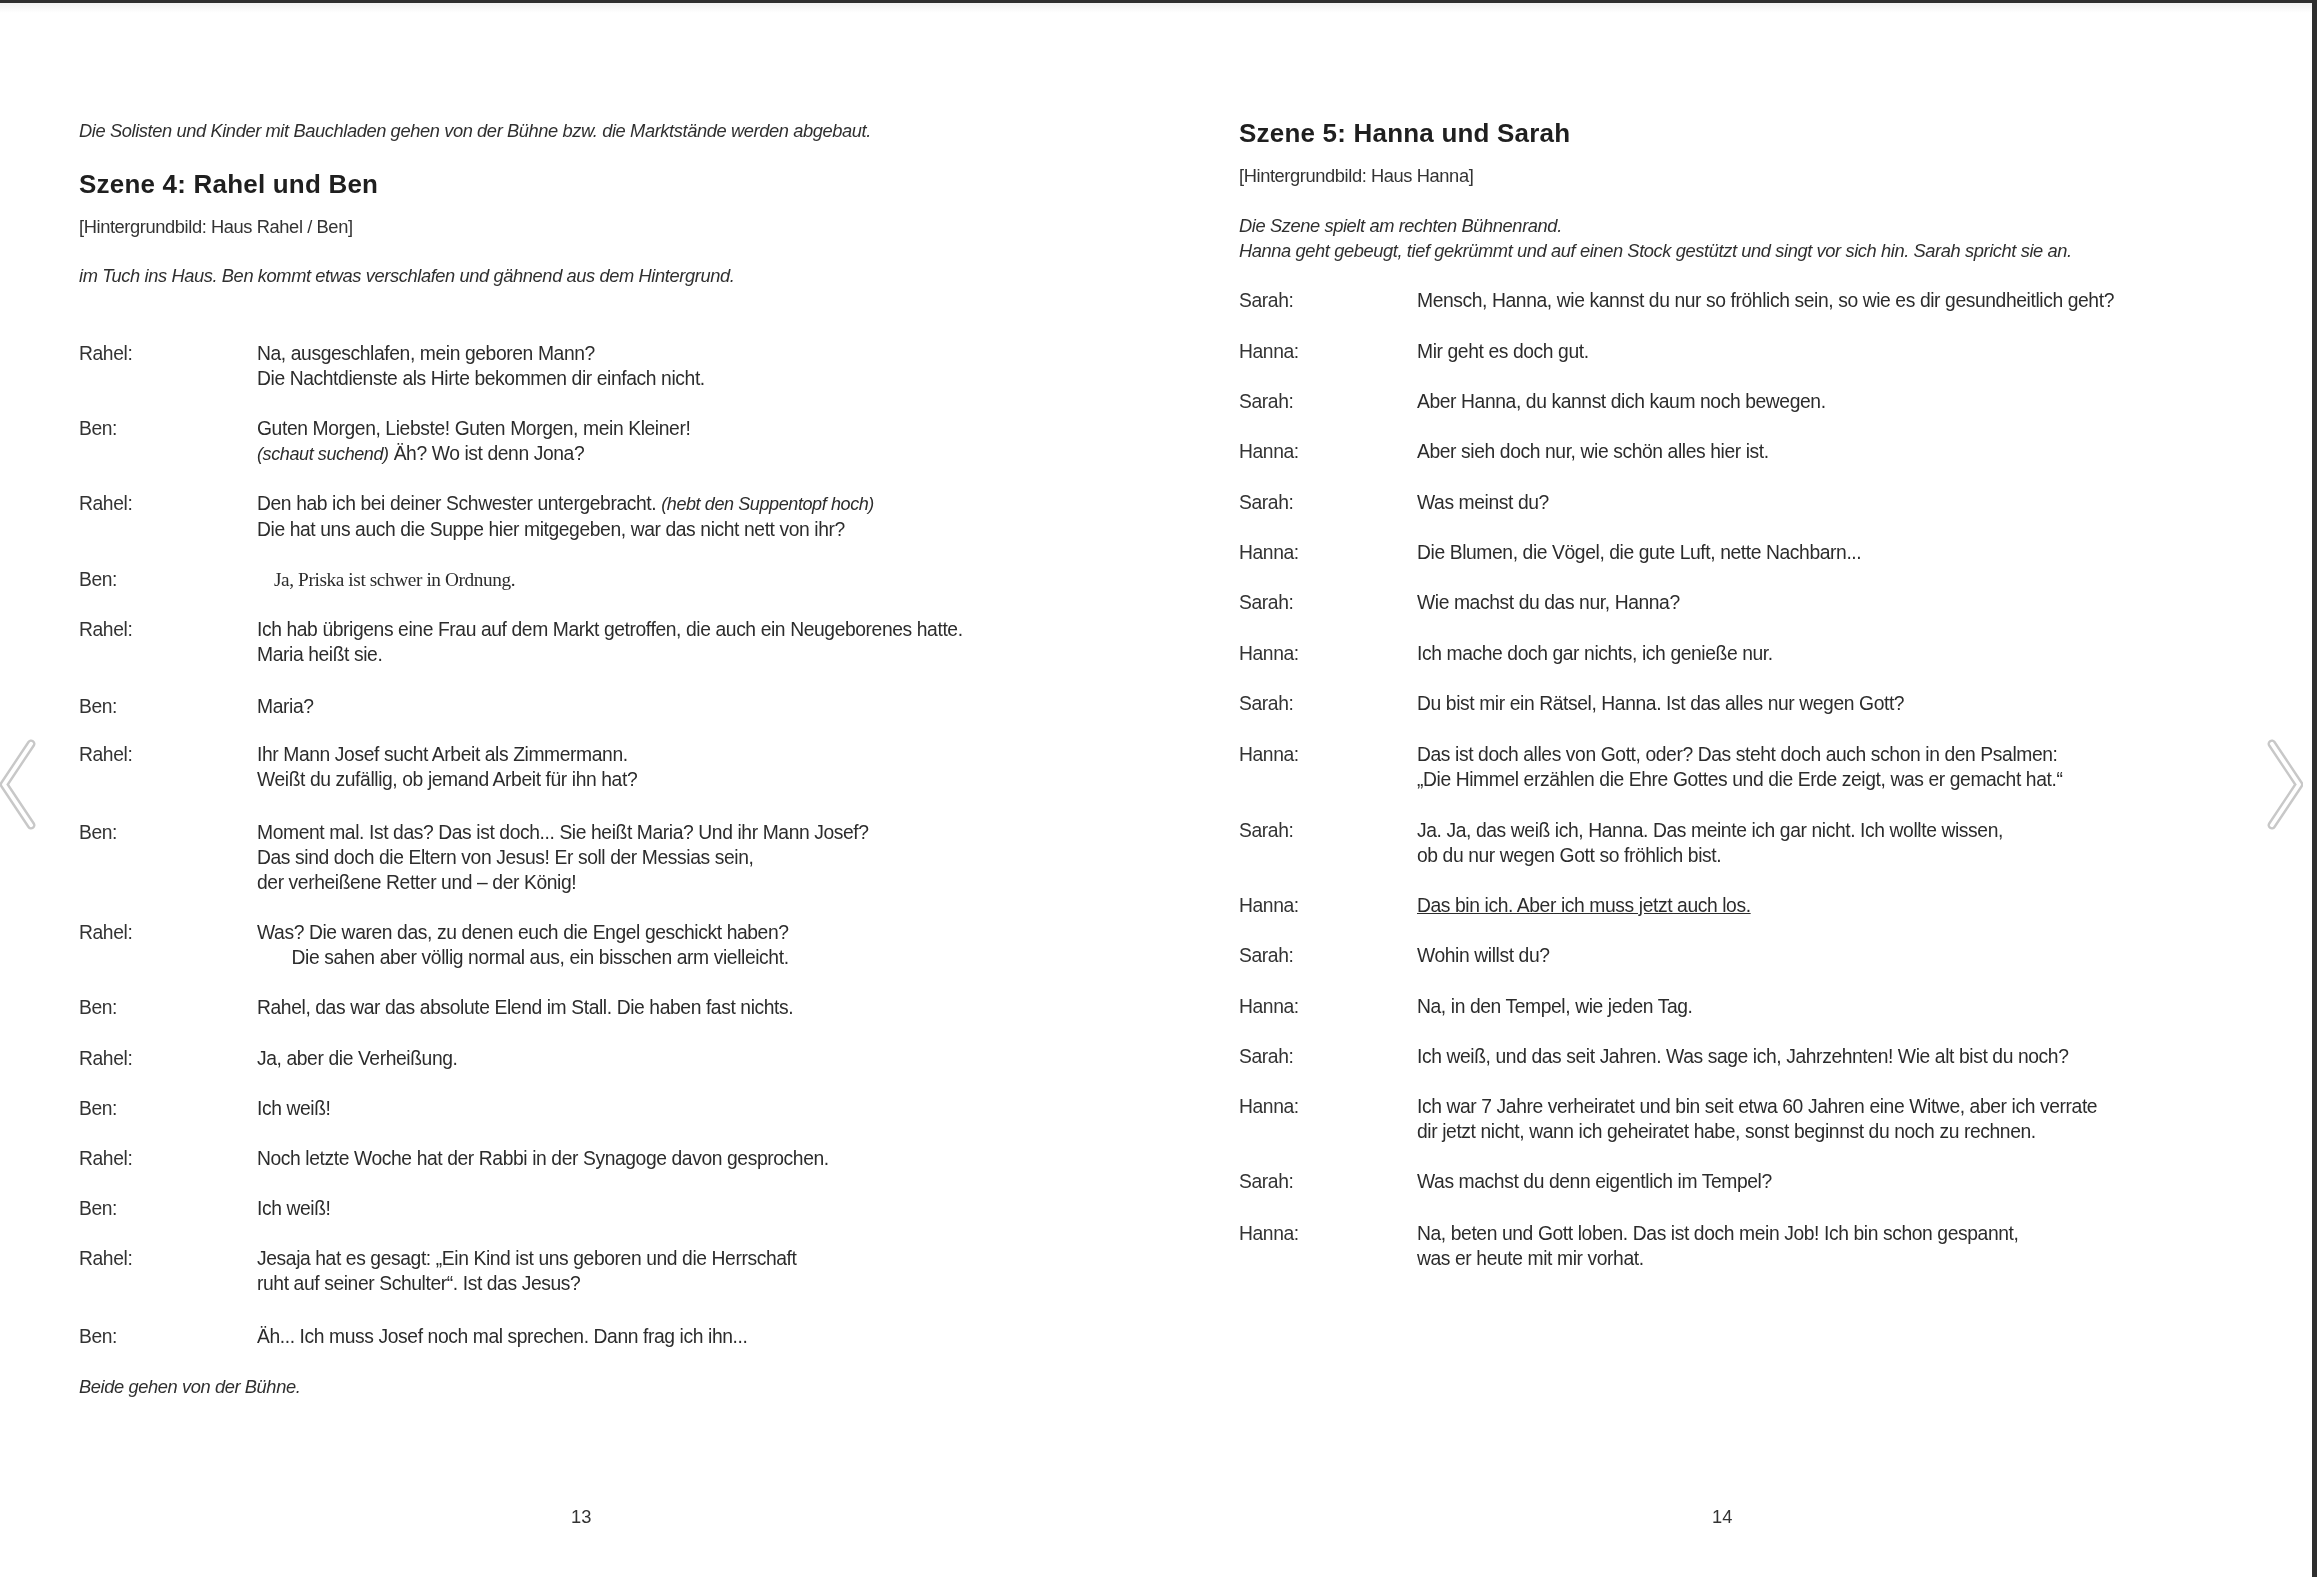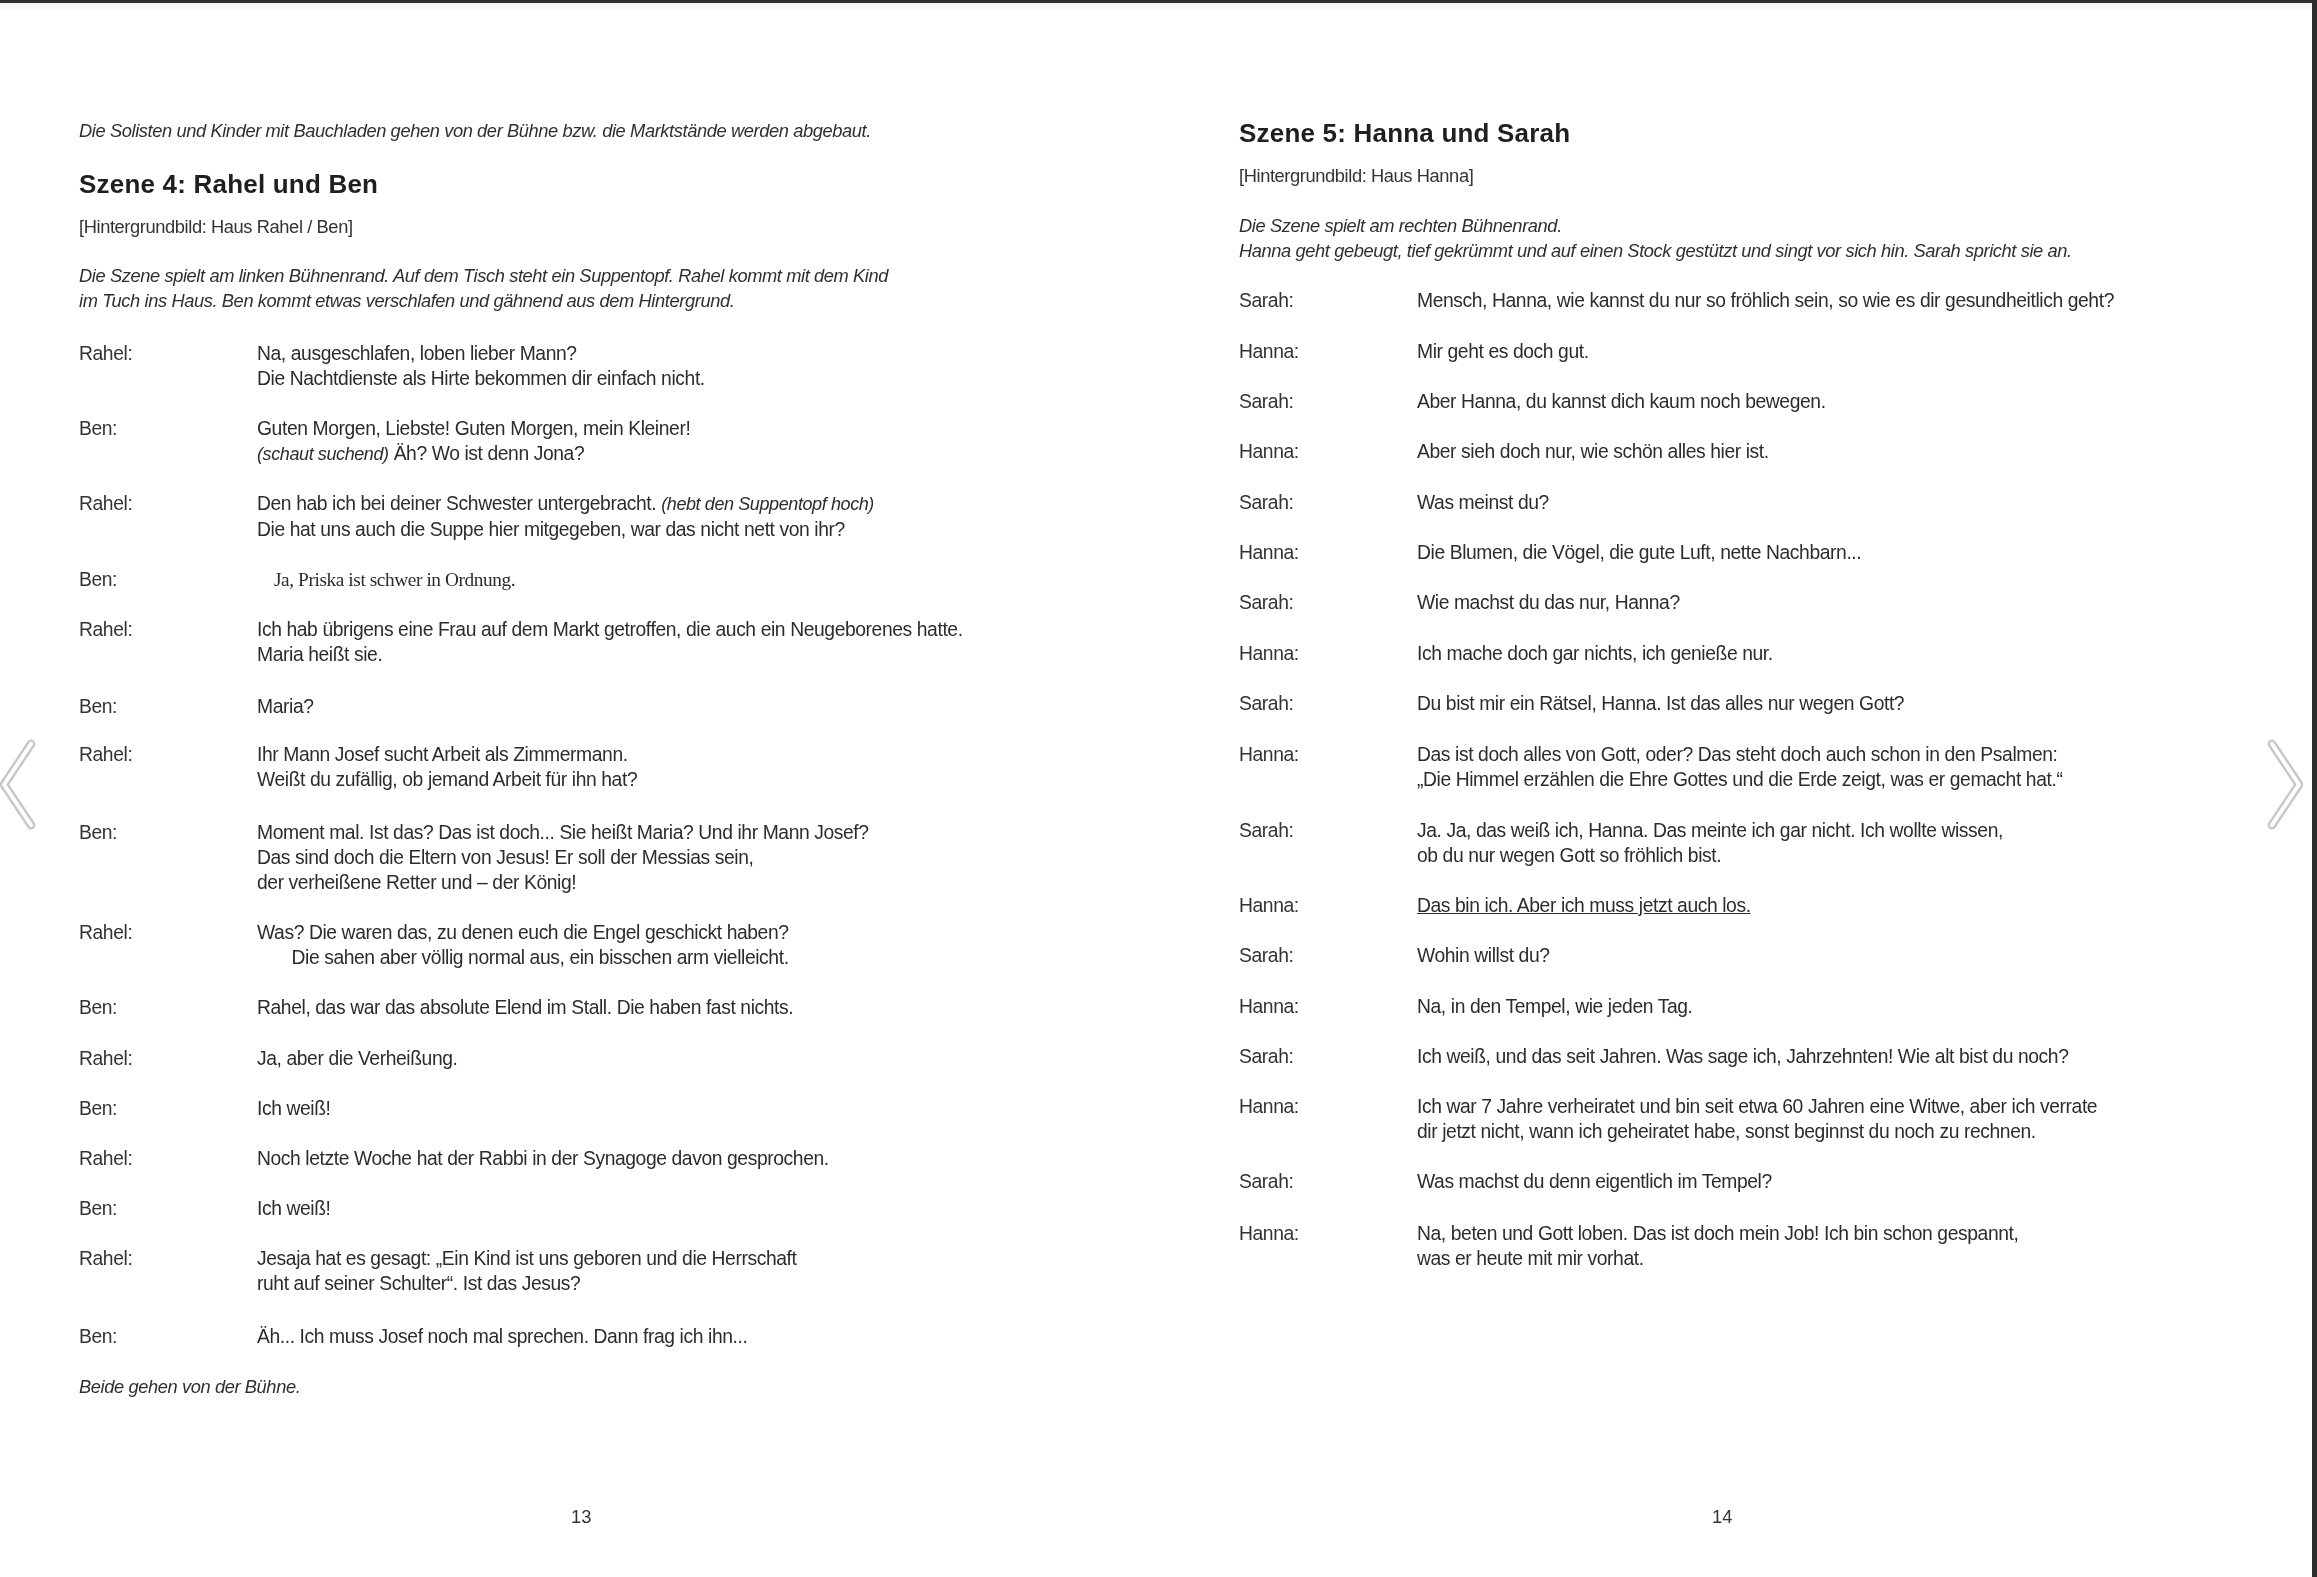--- a/index.html
+++ b/index.html
@@ -85,27 +85,26 @@
 
 <div class="frame-top"></div>
 <div class="top-shade"></div>
 <div class="frame-right"></div>
 
 <div class="page left">
   <div class="abs stage" style="left:79px; top:118px;">Die Solisten und Kinder mit Bauchladen gehen von der Bühne bzw. die Marktstände werden abgebaut.</div>
   <div class="abs heading" style="left:79px; top:169px;">Szene 4: Rahel und Ben</div>
   <div class="abs bg-note" style="left:79px; top:214px;">[Hintergrundbild: Haus Rahel / Ben]</div>
   <div class="abs stage" style="left:79px; top:263px;">
-    <div>Die Szene spielt am linken Bühnenrand. Auf dem Tisch steht ein Suppentopf. Rahel kommt mit dem Kind</div>
     <div>im Tuch ins Haus. Ben kommt etwas verschlafen und gähnend aus dem Hintergrund.</div>
   </div>
 
   <div class="abs speaker" style="left:79px; top:341px;">Rahel:</div>
   <div class="abs line" style="left:257px; top:341px;">
-    <div>Na, ausgeschlafen, loben lieber Mann?</div>
+    <div>Na, ausgeschlafen, mein geboren Mann?</div>
     <div>Die Nachtdienste als Hirte bekommen dir einfach nicht.</div>
   </div>
 
   <div class="abs speaker" style="left:79px; top:416px;">Ben:</div>
   <div class="abs line" style="left:257px; top:416px;">
     <div>Guten Morgen, Liebste! Guten Morgen, mein Kleiner!</div>
     <div><span class="dir">(schaut suchend)</span><span> Äh? Wo ist denn Jona?</span></div>
   </div>
 
   <div class="abs speaker" style="left:79px; top:491px;">Rahel:</div>

